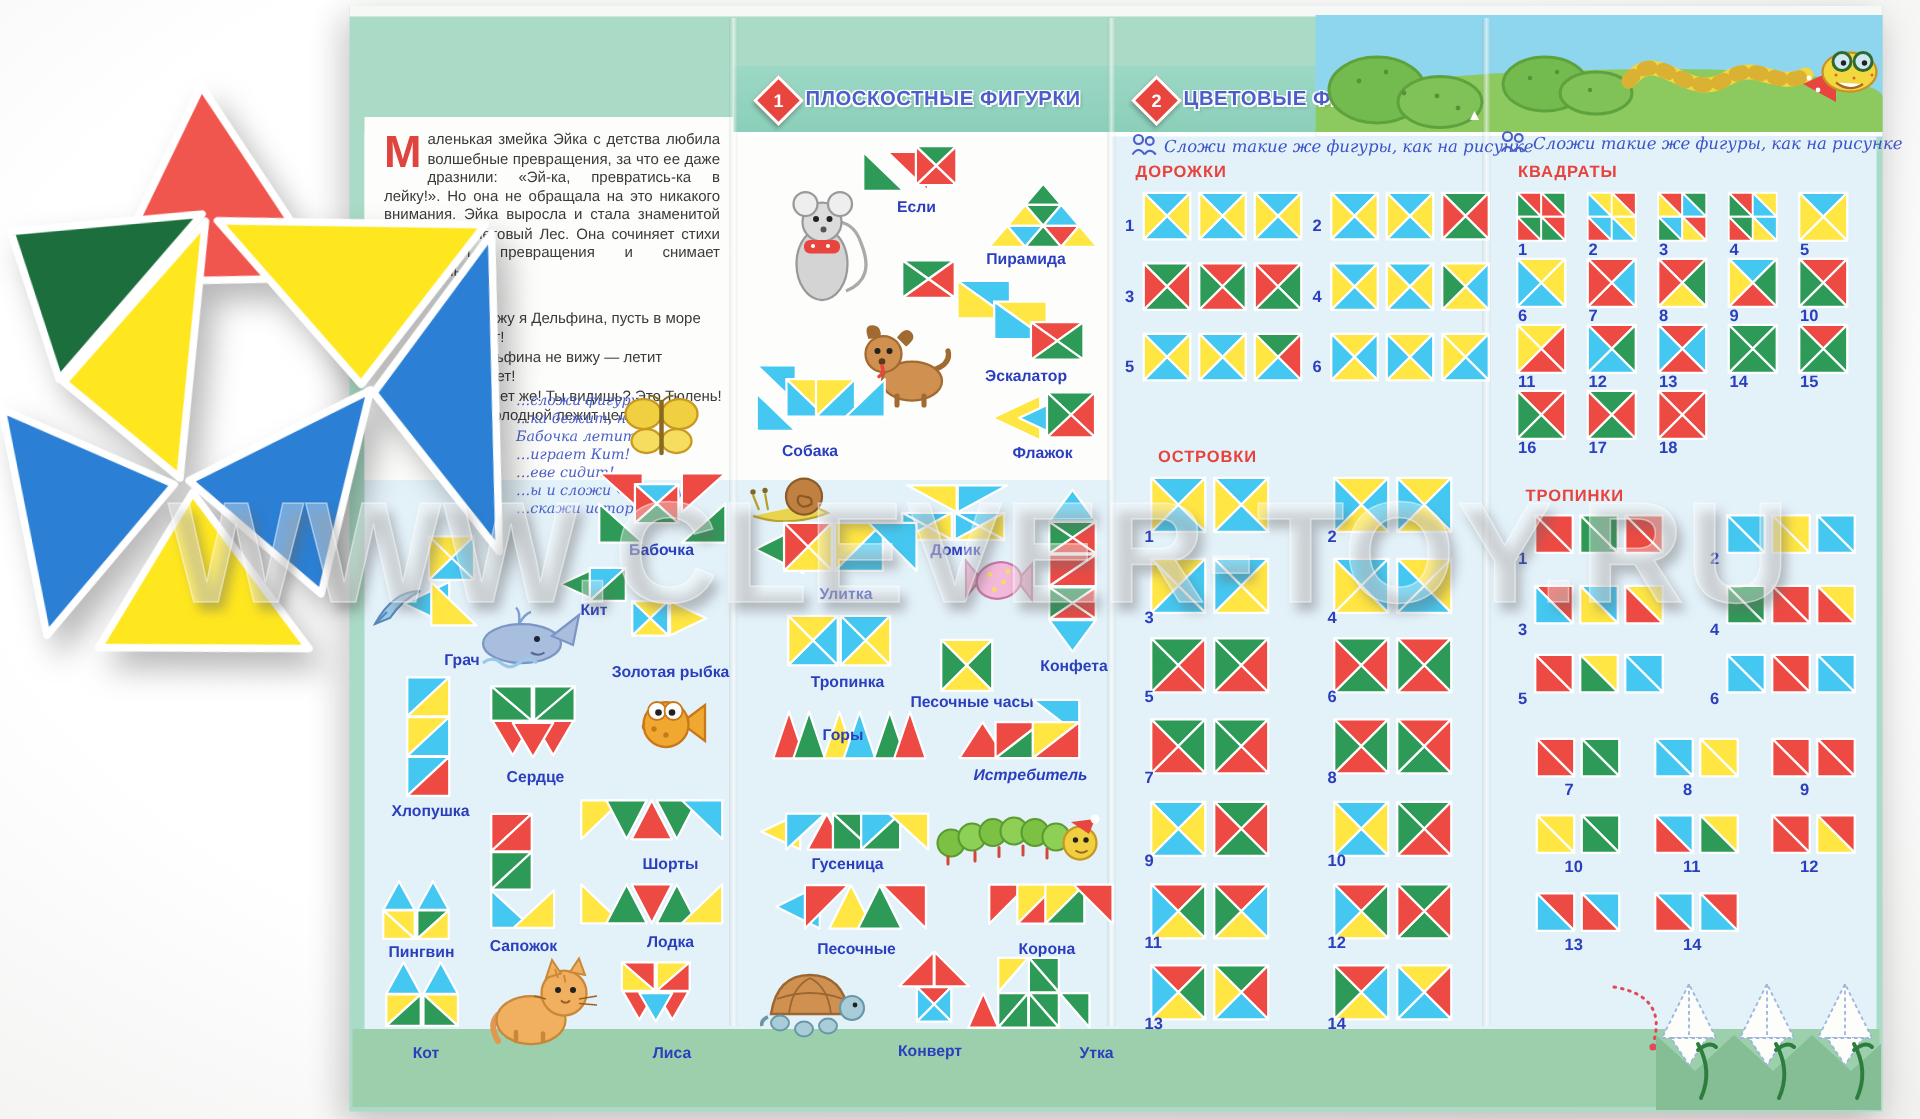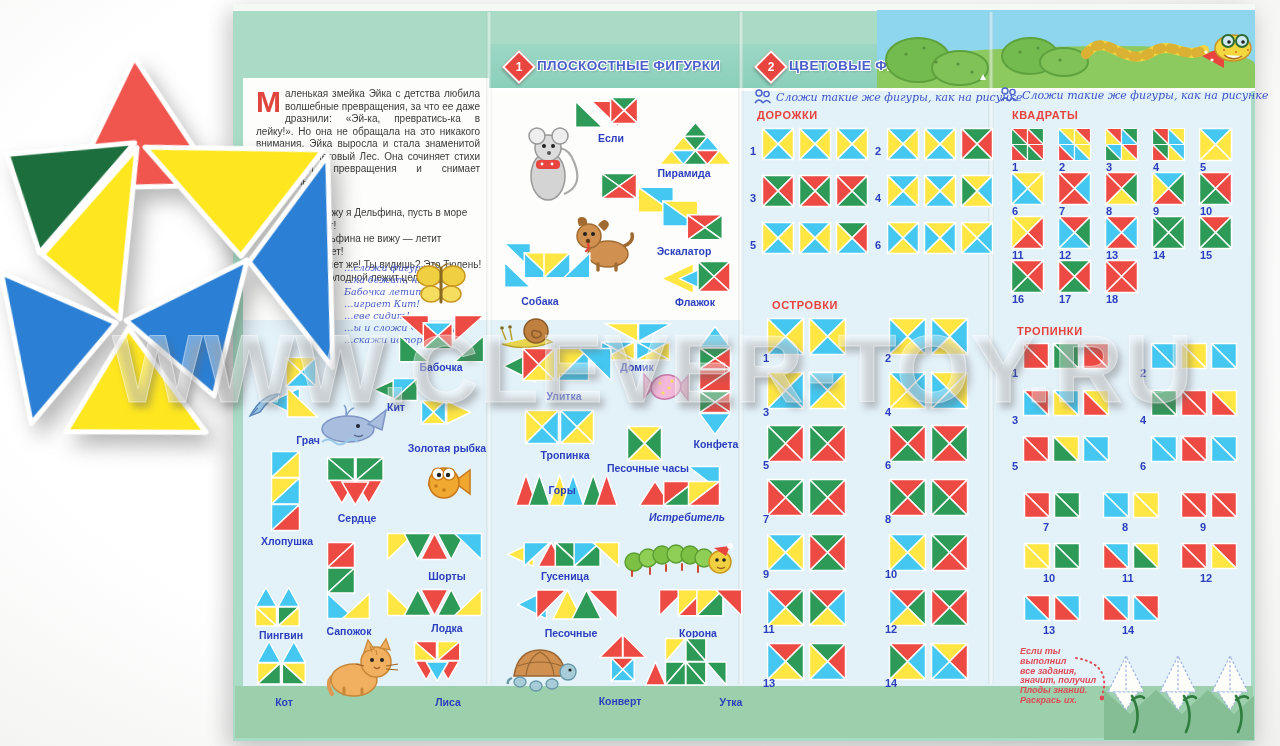--- a/index.html
+++ b/index.html
@@ -120,26 +120,20 @@
     <circle cx="12.5" cy="5" r="2.6" fill="none" stroke="#4a5fc9" stroke-width="1.4"></circle>
     <path d="M9,14 q3.5,-5 7.5,0" fill="none" stroke="#4a5fc9" stroke-width="1.4"></path>
   </svg>
   <div class="abs instr z10" style="left:1022px;top:89px;">Сложи такие же фигуры, как на рисунке</div>
 
   <div class="abs grp-title z10" style="left:757px;top:109px;">ДОРОЖКИ</div>
   <div class="abs grp-title z10" style="left:772px;top:299px;">ОСТРОВКИ</div>
   <div class="abs grp-title z10" style="left:1012px;top:109px;">КВАДРАТЫ</div>
   <div class="abs grp-title z10" style="left:1017px;top:325px;">ТРОПИНКИ</div>
 
-  <div class="abs note z10">Если ты
-выполнил
-все задания,
-значит, получил
-Плоды знаний.
-Раскрась их.</div>
   <svg class="abs z10" style="left:1072px;top:650px;" width="46" height="56">
     <path d="M4,8 Q40,14 30,46" fill="none" stroke="#e04a56" stroke-width="2" stroke-dasharray="1,4" stroke-linecap="round"></path>
     <circle cx="30" cy="48" r="2.4" fill="#e04a56"></circle>
   </svg>
   <svg class="abs z10" style="left:1104px;top:644px;" width="150" height="96">
     <polygon points="0,46 26,70 52,46 78,70 104,46 130,70 150,52 150,96 0,96" fill="#85bd95"></polygon>
     <g stroke="#9db4e0" stroke-width="1.2" stroke-dasharray="2.5,2" fill="#fdfdfa">
       <polygon points="4,48 40,48 22,12"></polygon>
         <line x1="22" y1="12" x2="22" y2="48"></line>
       <polygon points="10,48 34,48 22,66"></polygon>

